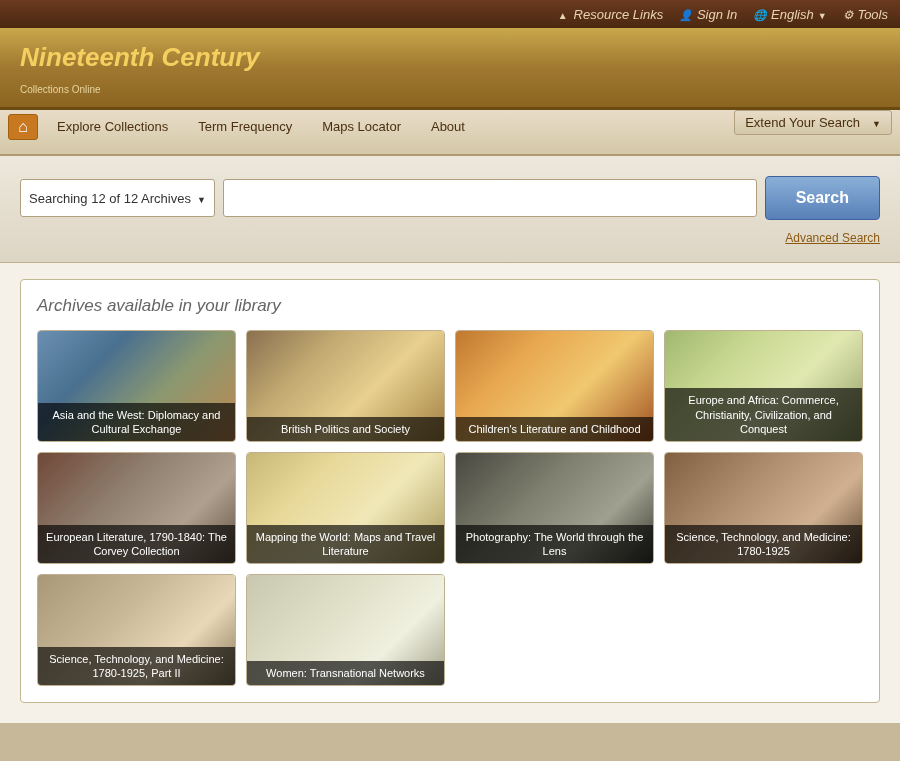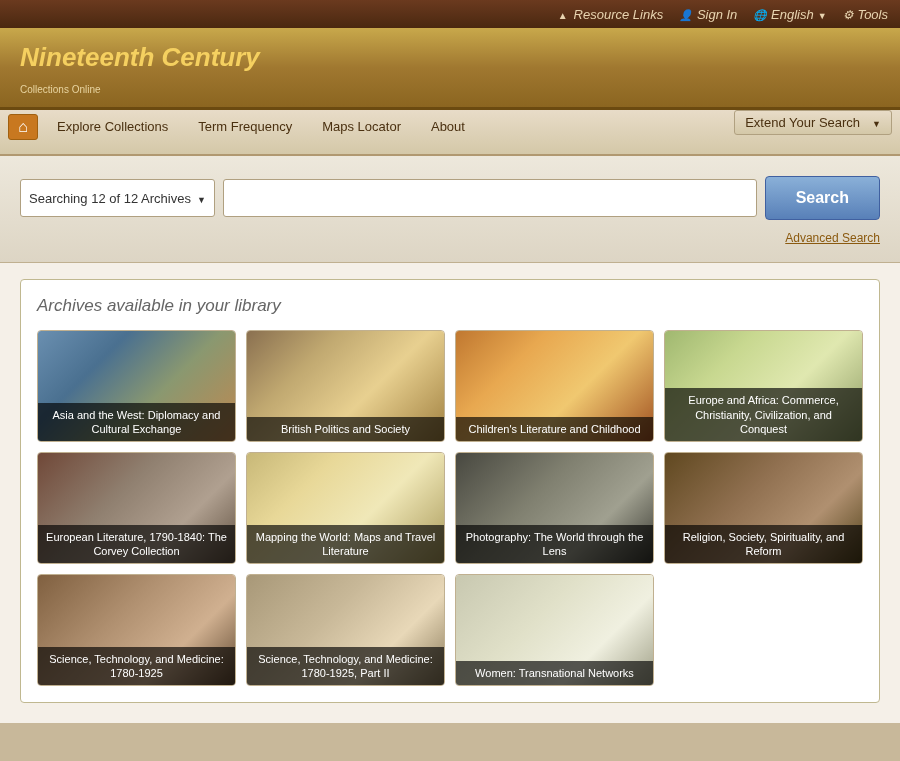--- a/index.html
+++ b/index.html
@@ -323,24 +323,20 @@
         </div>
         <div class="archive-card">
           <div class="archive-img img-mapping" style="position: relative;"></div>
           <div class="archive-label">Mapping the World: Maps and Travel Literature</div>
         </div>
         <div class="archive-card">
           <div class="archive-img img-photography" style="position: relative;"></div>
           <div class="archive-label">Photography: The World through the Lens</div>
         </div>
         <div class="archive-card">
-          <div class="archive-img img-religion" style="position: relative;"></div>
-          <div class="archive-label">Religion, Society, Spirituality, and Reform</div>
-        </div>
-        <div class="archive-card">
           <div class="archive-img img-science" style="position: relative;"></div>
           <div class="archive-label">Science, Technology, and Medicine: 1780-1925</div>
         </div>
         <div class="archive-card">
           <div class="archive-img img-science2" style="position: relative;"></div>
           <div class="archive-label">Science, Technology, and Medicine: 1780-1925, Part II</div>
         </div>
         <div class="archive-card">
           <div class="archive-img img-women" style="position: relative;"></div>
           <div class="archive-label">Women: Transnational Networks</div>

